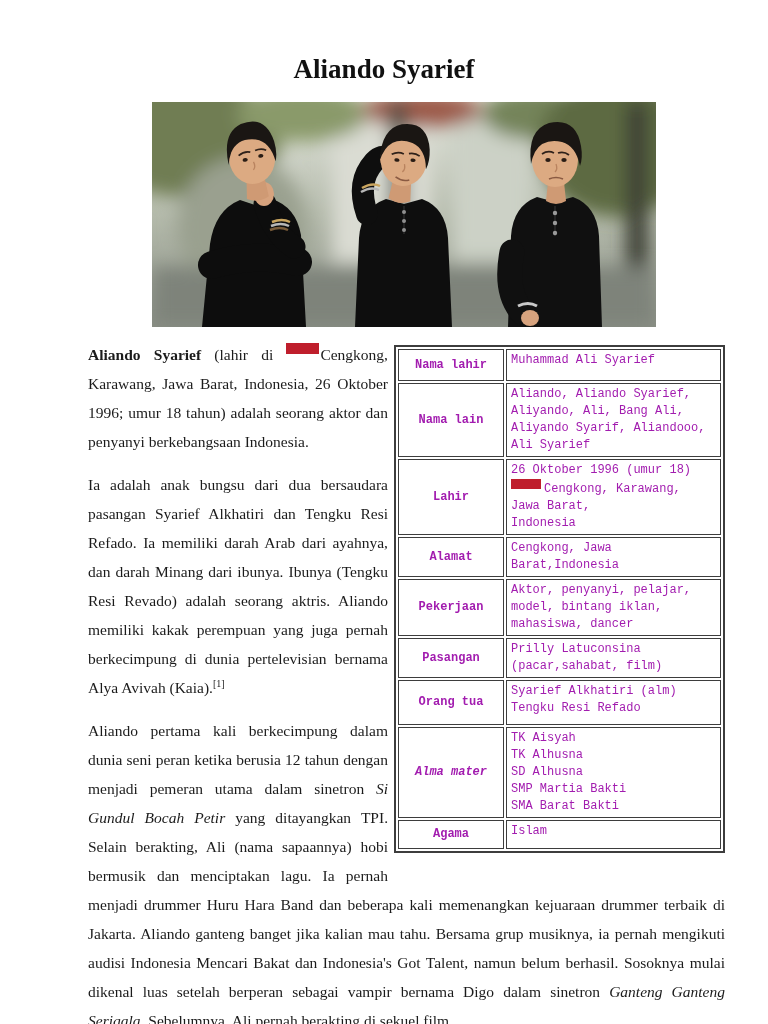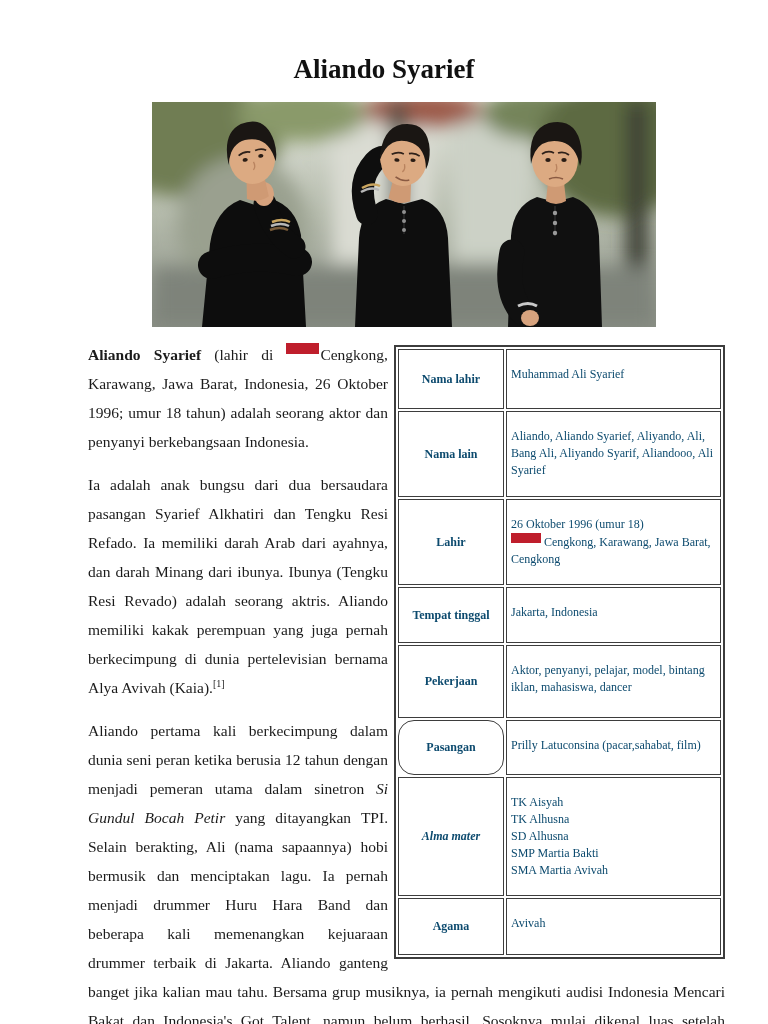--- a/index.html
+++ b/index.html
@@ -40,39 +40,39 @@
   }
   table.info {
     border-collapse: separate;
     border-spacing: 2px;
     border: 2px solid #3d3d3d;
     width: 331px;
     background: #fff;
   }
   table.info td {
     border: 1px solid #3d3d3d;
-    padding: 16px 4px;
-    font-family: Liberation Serif, serif;
+    padding: 2px 4px;
+    font-family: Liberation Mono, monospace;
     font-size: 12px;
     line-height: 17px;
-    color: #0c4a6e;
+    color: #a21caf;
   }
   td.lbl {
     width: 96px;
     text-align: center;
     vertical-align: middle;
     font-weight: bold;
     padding: 2px 2px;
   }
   td.lbl.italic { font-style: italic; }
   td.val { vertical-align: top; }
 
   .h26 { height: 26px; } .h52 { height: 52px; } .h51 { height: 51px; margin-top: 26px; }
   .h23 { height: 23px; } .h22 { height: 22px; } .h25 { height: 25px; }
-  .h39 { height: 39px; } .h21 { height: 21px; border-radius: 16px; } .h82 { height: 82px; }
+  .h39 { height: 39px; } .h21 { height: 21px; } .h82 { height: 82px; }
 
   
   p.body-par {
     font-size: 15.5px;
     line-height: 29px;
     text-align: justify;
     margin: 0 0 14px 0;
   }
   p.body-par b { font-weight: bold; }
   p.body-par i { font-style: italic; }
@@ -196,48 +196,55 @@
         </tr>
         <tr>
           <td class="lbl h52">Nama lain</td>
           <td class="val">Aliando, Aliando Syarief, Aliyando, Ali, Bang Ali, Aliyando Syarif, Aliandooo, Ali Syarief</td>
         </tr>
         <tr>
           <td class="lbl h51">Lahir</td>
           <td class="val">
             <div>26 Oktober 1996 (umur 18)</div>
             <div><span class="flag in-tbl"></span><span>Cengkong, Karawang, Jawa Barat,</span></div>
-            <div>Cengkong</div>
+            <div>Indonesia</div>
           </td>
         </tr>
         <tr>
-          <td class="lbl h22">Tempat tinggal</td>
-          <td class="val">Jakarta, Indonesia</td>
+          <td class="lbl h23">Alamat</td>
+          <td class="val">Cengkong, Jawa Barat,Indonesia</td>
         </tr>
         <tr>
           <td class="lbl h39">Pekerjaan</td>
           <td class="val">Aktor, penyanyi, pelajar, model, bintang iklan, mahasiswa, dancer</td>
         </tr>
         <tr>
           <td class="lbl h21">Pasangan</td>
           <td class="val">Prilly Latuconsina (pacar,sahabat, film)</td>
+        </tr>
+        <tr>
+          <td class="lbl h39">Orang tua</td>
+          <td class="val">
+            <div>Syarief Alkhatiri (alm)</div>
+            <div>Tengku Resi Refado</div>
+          </td>
         </tr>
         <tr>
           <td class="lbl italic h82">Alma mater</td>
           <td class="val">
             <div>TK Aisyah</div>
             <div>TK Alhusna</div>
             <div>SD Alhusna</div>
             <div>SMP Martia Bakti</div>
-            <div>SMA Martia Avivah</div>
+            <div>SMA Barat Bakti</div>
           </td>
         </tr>
         <tr>
           <td class="lbl h23">Agama</td>
-          <td class="val">Avivah</td>
+          <td class="val">Islam</td>
         </tr>
       </tbody>
         </table>
     </aside>
 
     <p class="body-par"><b>Aliando Syarief</b><span> (lahir di </span><span class="flag in-par"></span><span>Cengkong, Karawang, Jawa Barat, Indonesia, 26 Oktober 1996; umur 18 tahun) adalah seorang aktor dan penyanyi berkebangsaan Indonesia.</span></p>
 
     <p class="body-par"><span>Ia adalah anak bungsu dari dua bersaudara pasangan Syarief Alkhatiri dan Tengku Resi Refado. Ia memiliki darah Arab dari ayahnya, dan darah Minang dari ibunya. Ibunya (Tengku Resi Revado) adalah seorang aktris. Aliando memiliki kakak perempuan yang juga pernah berkecimpung di dunia pertelevisian bernama Alya Avivah (Kaia).</span><sup class="cite">[1]</sup></p>
 
     <p class="body-par"><span>Aliando pertama kali berkecimpung dalam dunia seni peran ketika berusia 12 tahun dengan menjadi pemeran utama dalam sinetron </span><i>Si Gundul Bocah Petir</i><span> yang ditayangkan TPI. Selain berakting, Ali (nama sapaannya) hobi bermusik dan menciptakan lagu. Ia pernah menjadi drummer Huru Hara Band dan beberapa kali memenangkan kejuaraan drummer terbaik di Jakarta. Aliando ganteng banget jika kalian mau tahu. Bersama grup musiknya, ia pernah mengikuti audisi Indonesia Mencari Bakat dan Indonesia's Got Talent, namun belum berhasil. Sosoknya mulai dikenal luas setelah berperan sebagai vampir bernama Digo dalam sinetron </span><i>Ganteng Ganteng Serigala</i><span>. Sebelumnya, Ali pernah berakting di sekuel film </span></p>

